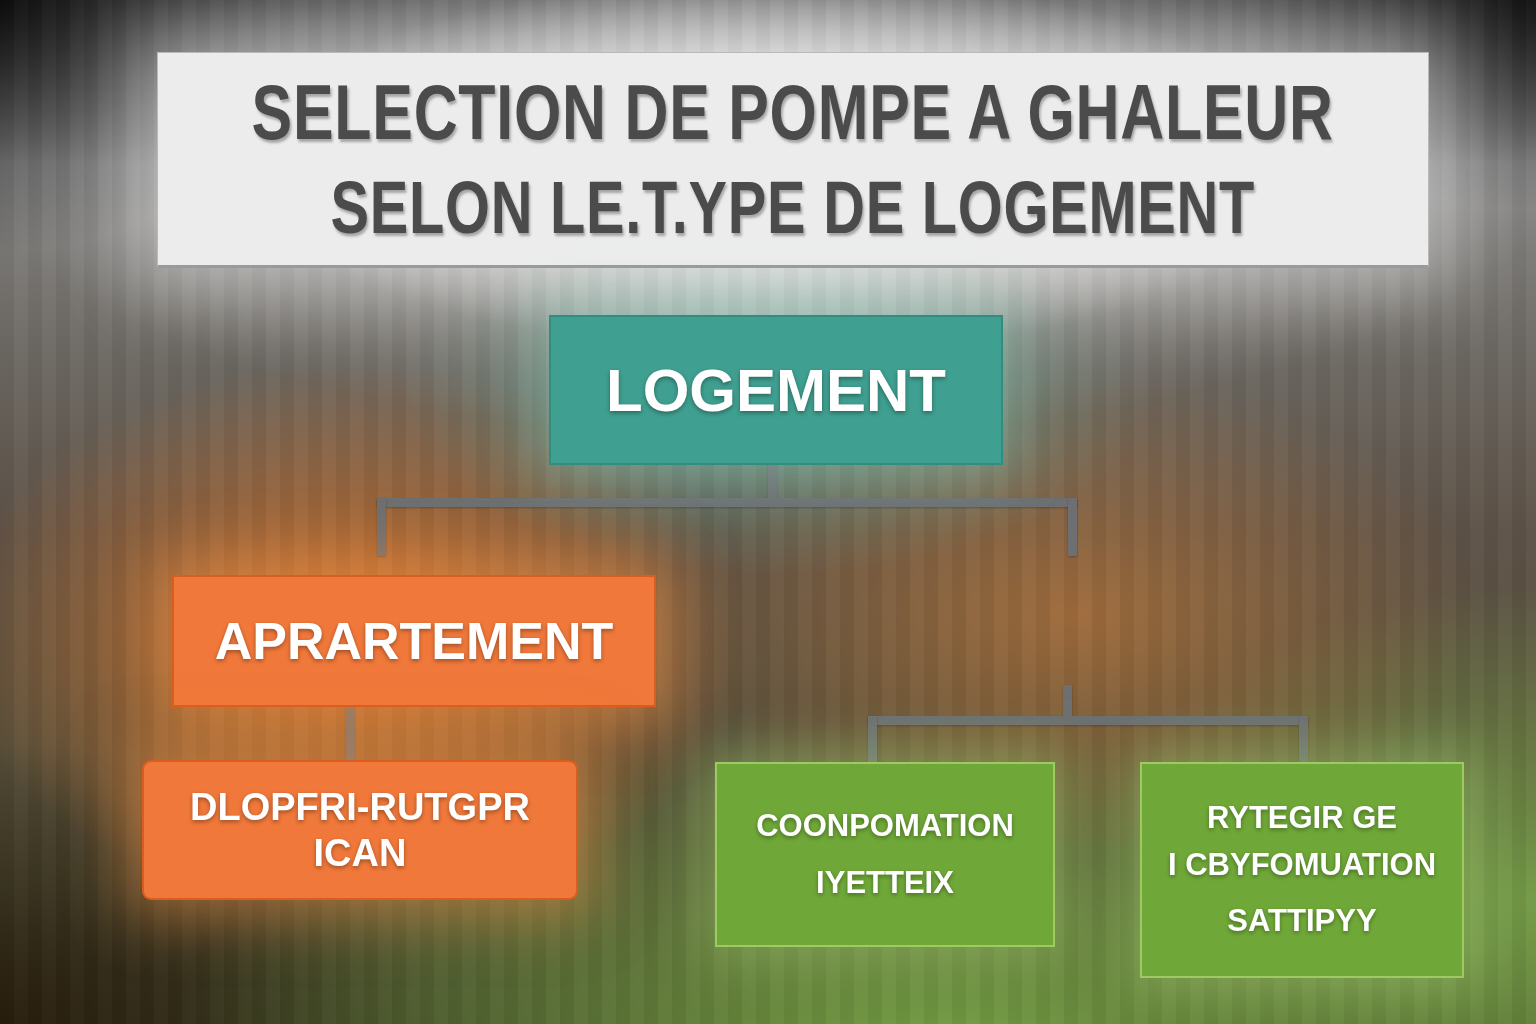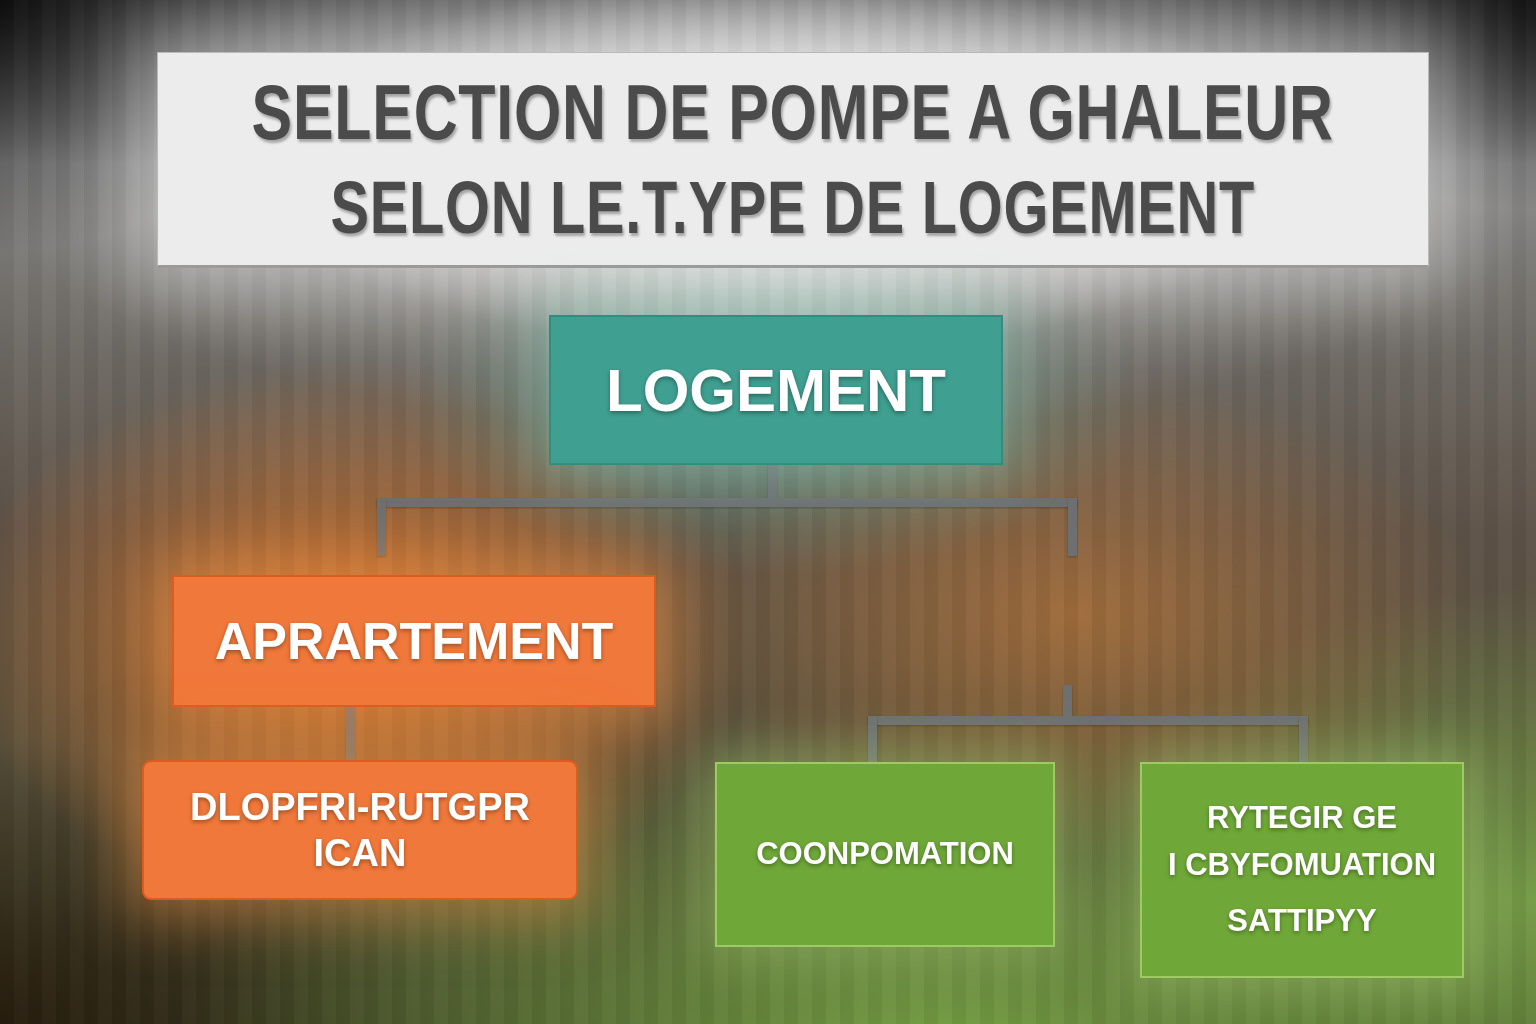--- a/index.html
+++ b/index.html
@@ -119,20 +119,21 @@
     <div class="line">APRARTEMENT</div>
   </div>
 
 
   <div class="node node-orange node-apartment-child" style="background-color: rgb(240, 120, 58); border-radius: 9px;">
     <div class="line">DLOPFRI-RUTGPR ICAN</div>
   </div>
 
   <div class="node node-green node-house-child-1" style="background-color: rgb(111, 168, 56);">
     <div class="line">COONPOMATION</div>
+    <div class="line gap">IYETTEIX</div>
   </div>
 
   <div class="node node-green node-house-child-2" style="background-color: rgb(111, 168, 56);">
     <div class="line">RYTEGIR GE</div>
     <div class="line">I CBYFOMUATION</div>
     <div class="line gap">SATTIPYY</div>
   </div>
 
 </div>
 

